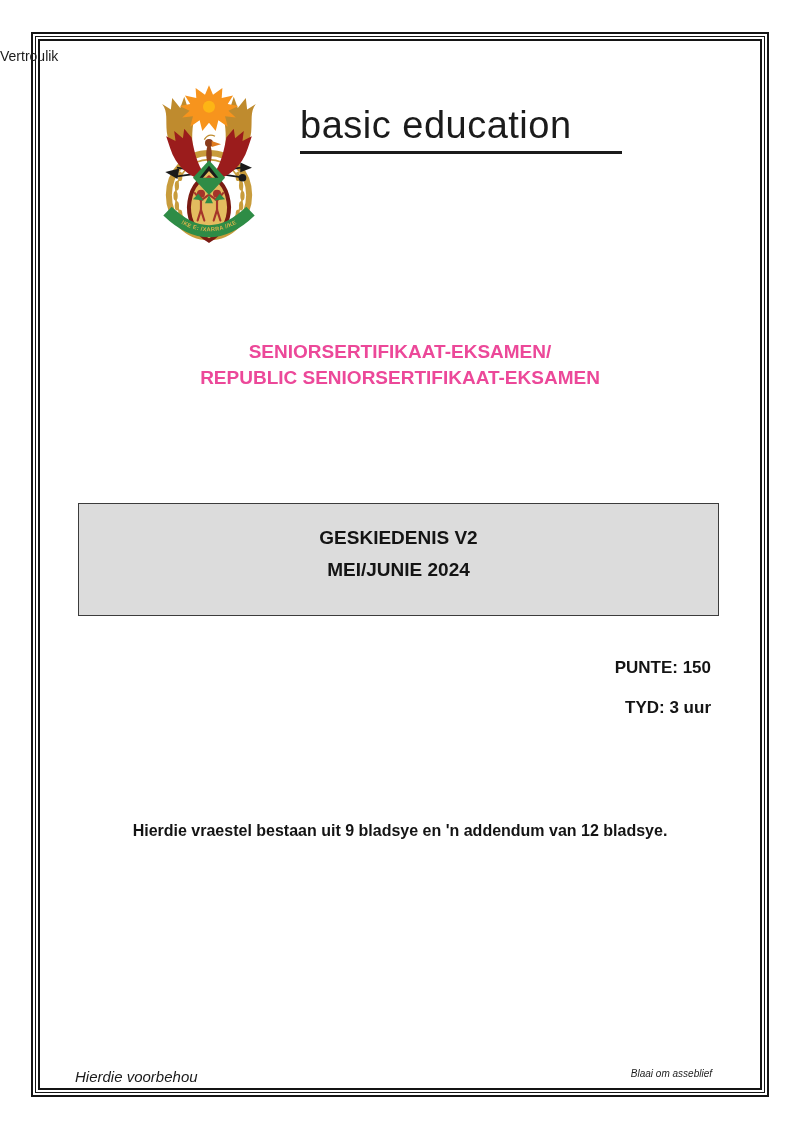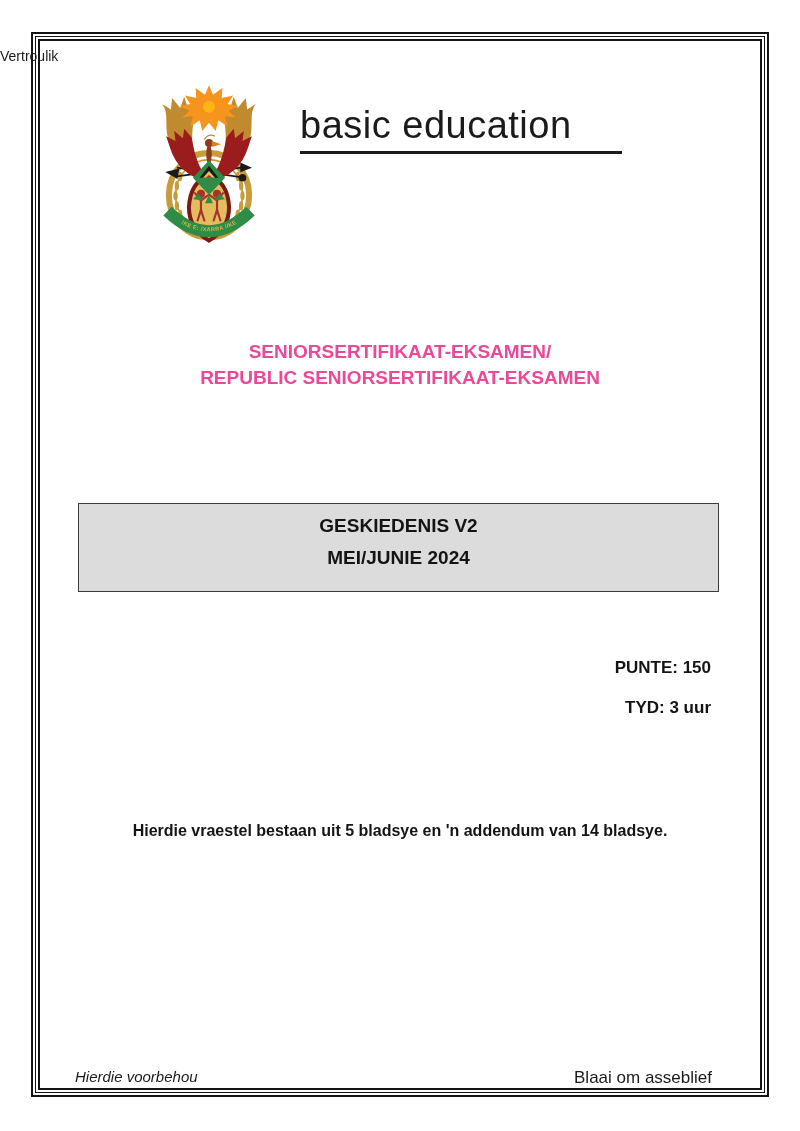--- a/index.html
+++ b/index.html
@@ -31,24 +31,24 @@
   .brand-rule{width:322px;height:3px;background:#1b1b1b;margin-top:4px;}
   .dept-lines{margin-top:5px;font-size:19px;line-height:22px;color:#1b1b1b;}
   .country-line{font-size:19px;line-height:24px;font-weight:bold;color:#1b1b1b;}
 
   .exam-title{
     position:absolute;left:0;top:339px;width:100%;
     text-align:center;font-size:19px;font-weight:bold;line-height:26px;color:#ec4899;
   }
 
   .subject-box{
-    position:absolute;left:78px;top:503px;width:641px;height:89px;
+    position:absolute;left:78px;top:503px;width:641px;height:113px;
     background:#dcdcdc;border:1px solid #3c3c3c;
     display:flex;flex-direction:column;align-items:center;
-    padding-top:12px;box-sizing:border-box;
+    padding-top:24px;box-sizing:border-box;
   }
   .subject-line{font-size:19px;font-weight:bold;color:#141414;line-height:20px;}
   .session-line{font-size:19px;font-weight:bold;color:#141414;line-height:20px;margin-top:12px;}
 
   .marks-line{
     position:absolute;right:89px;top:658px;
     font-size:17px;font-weight:bold;text-align:right;color:#141414;
   }
   .time-line{
     position:absolute;right:89px;top:698px;
@@ -59,21 +59,21 @@
     position:absolute;left:0;top:822px;width:100%;
     text-align:center;font-size:16px;font-weight:bold;color:#141414;
   }
 
   .footer-left{
     position:absolute;left:75px;top:1068px;
     font-size:15px;font-style:italic;color:#1b1b1b;
   }
   .footer-right{
     position:absolute;right:88px;top:1068px;
-    font-size:17px;color:#1b1b1b;
+    font-size:10px;font-style:italic;color:#1b1b1b;
   }
 </style>
 </head>
 <body>
 
 <div class="page">
 
   <div class="frame1"></div>
   <div class="frame2"></div>
   <div class="frame3"></div>
@@ -179,18 +179,18 @@
   </div>
 
   <div class="subject-box">
     <div class="subject-line">GESKIEDENIS V2</div>
     <div class="session-line">MEI/JUNIE 2024</div>
   </div>
 
   <div class="marks-line">PUNTE: 150</div>
   <div class="time-line">TYD: 3 uur</div>
 
-  <div class="pages-note">Hierdie vraestel bestaan uit 5 bladsye en 'n addendum van 14 bladsye.</div>
+  <div class="pages-note">Hierdie vraestel bestaan uit 9 bladsye en 'n addendum van 12 bladsye.</div>
 
   <div class="footer-left">Hierdie voorbehou</div>
   <div class="footer-right">Blaai om asseblief</div>
 
 </div>
 
 </body></html>

